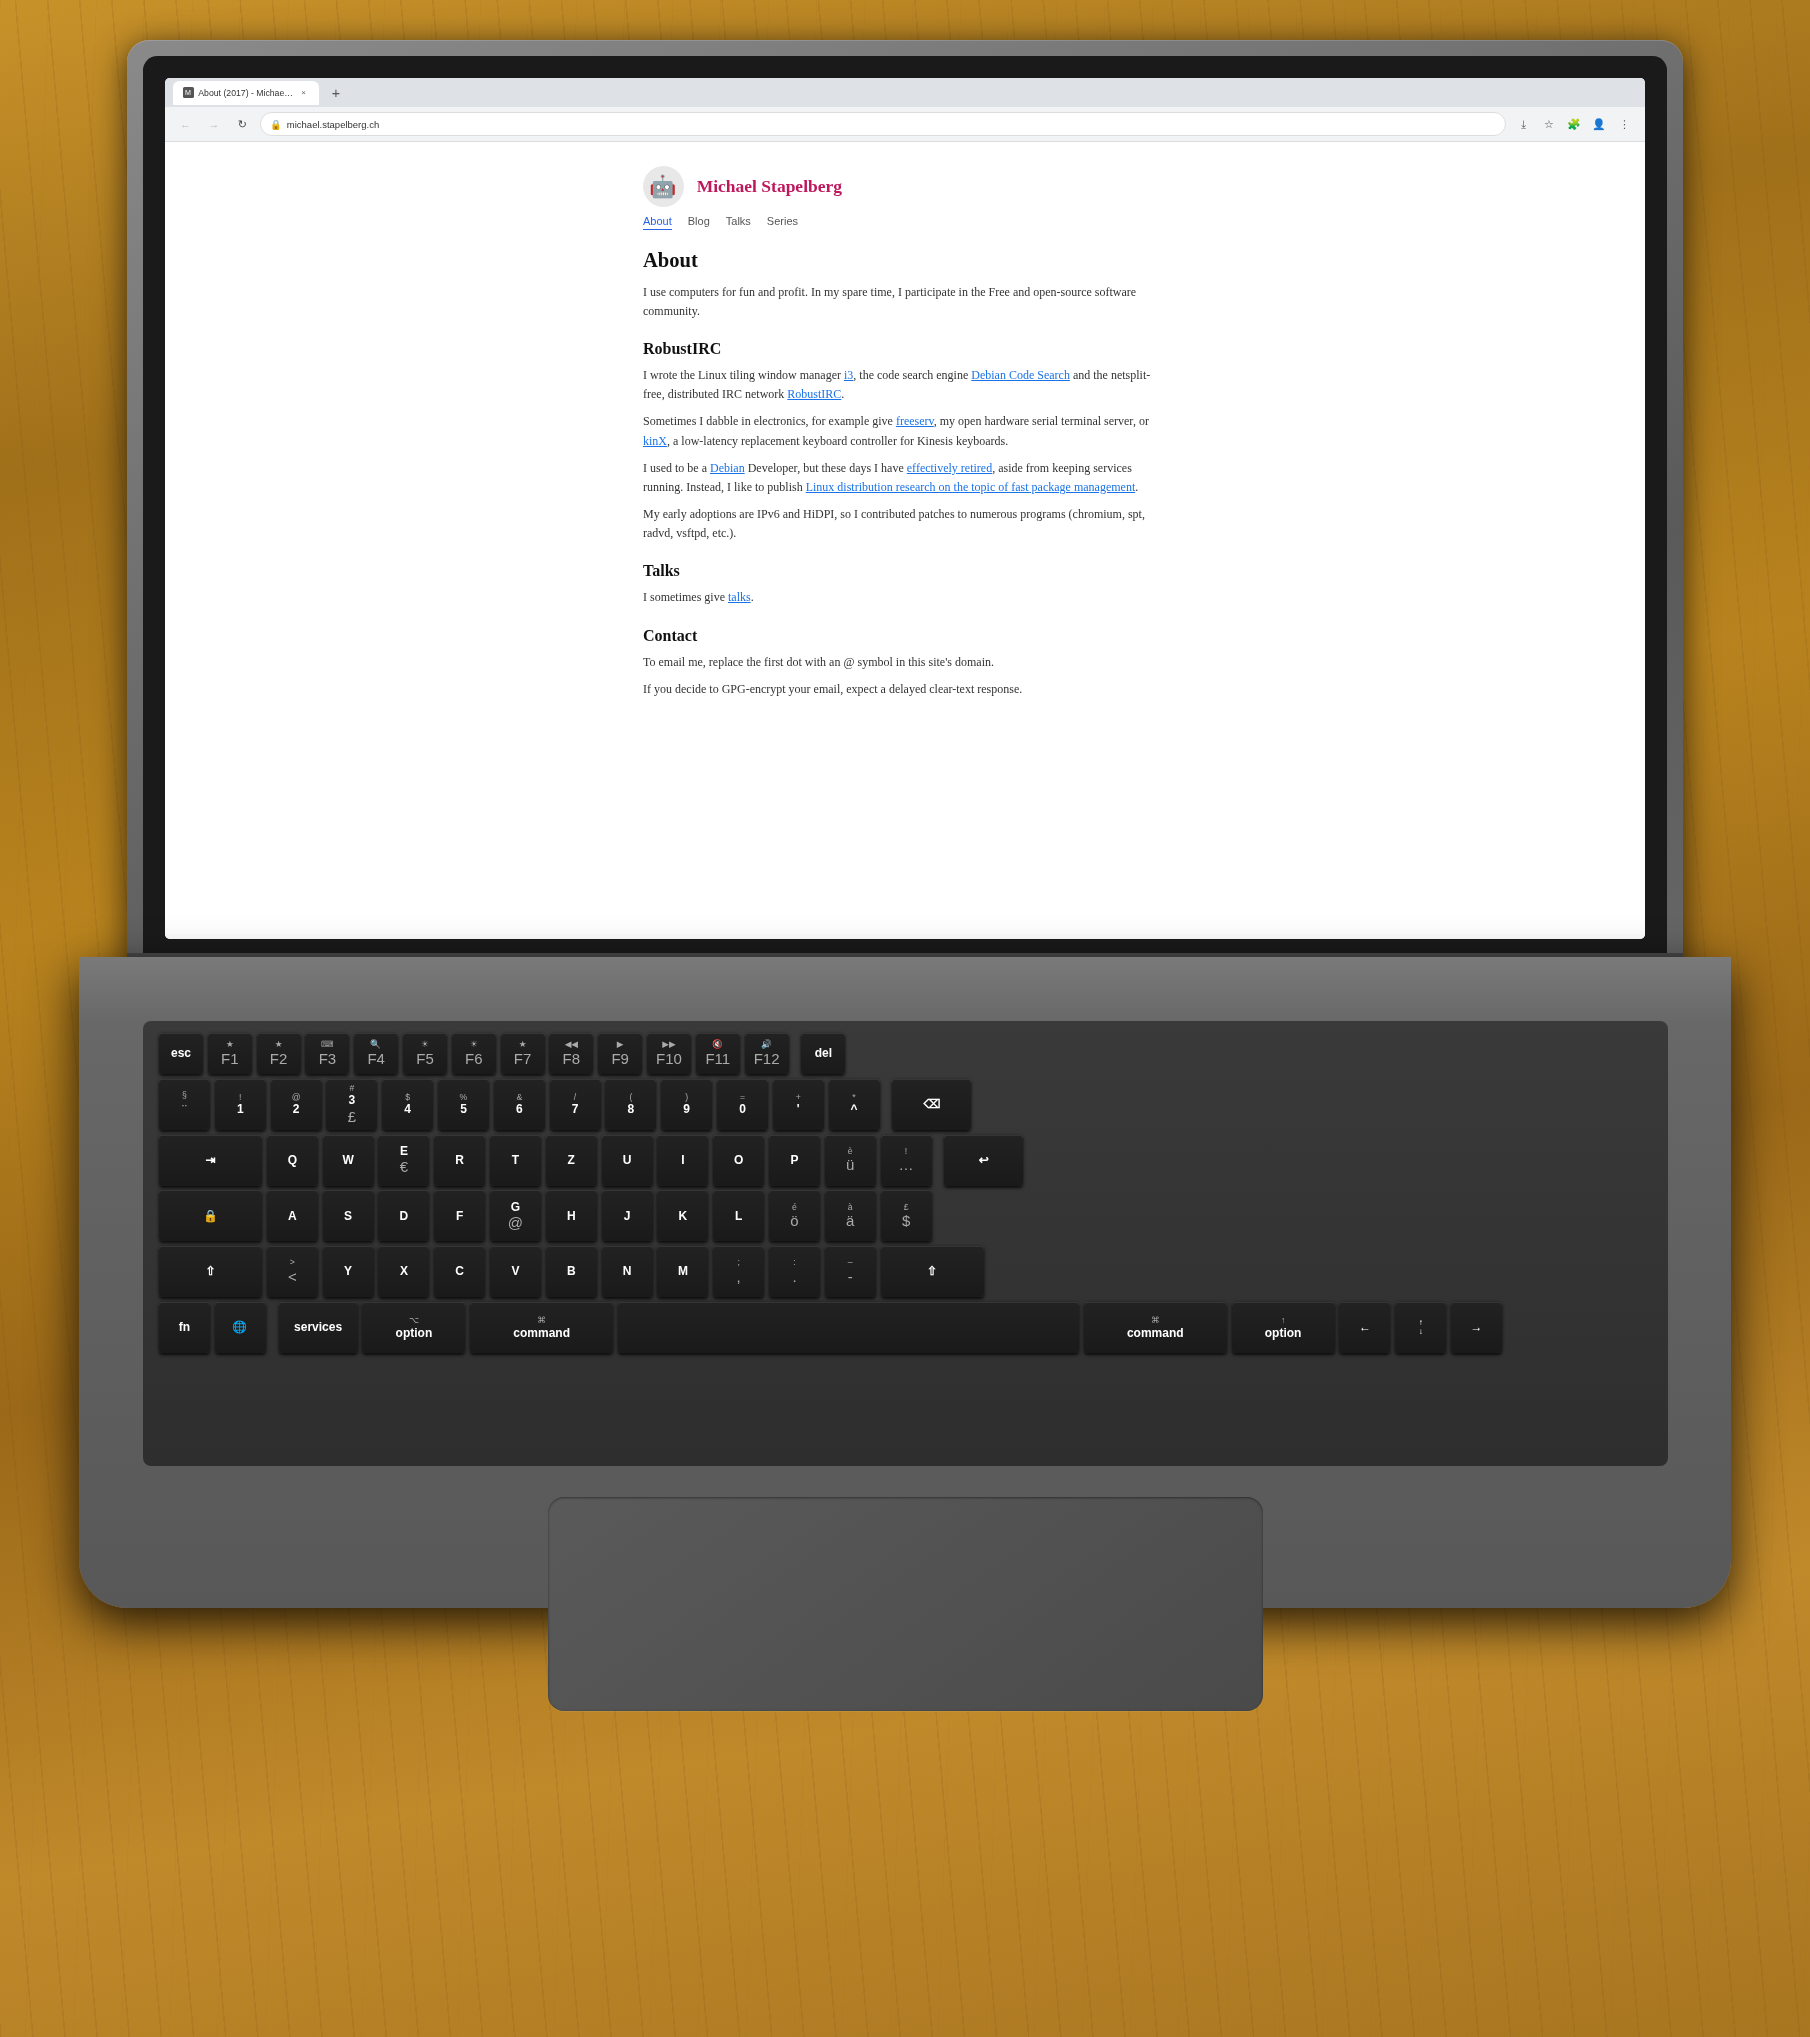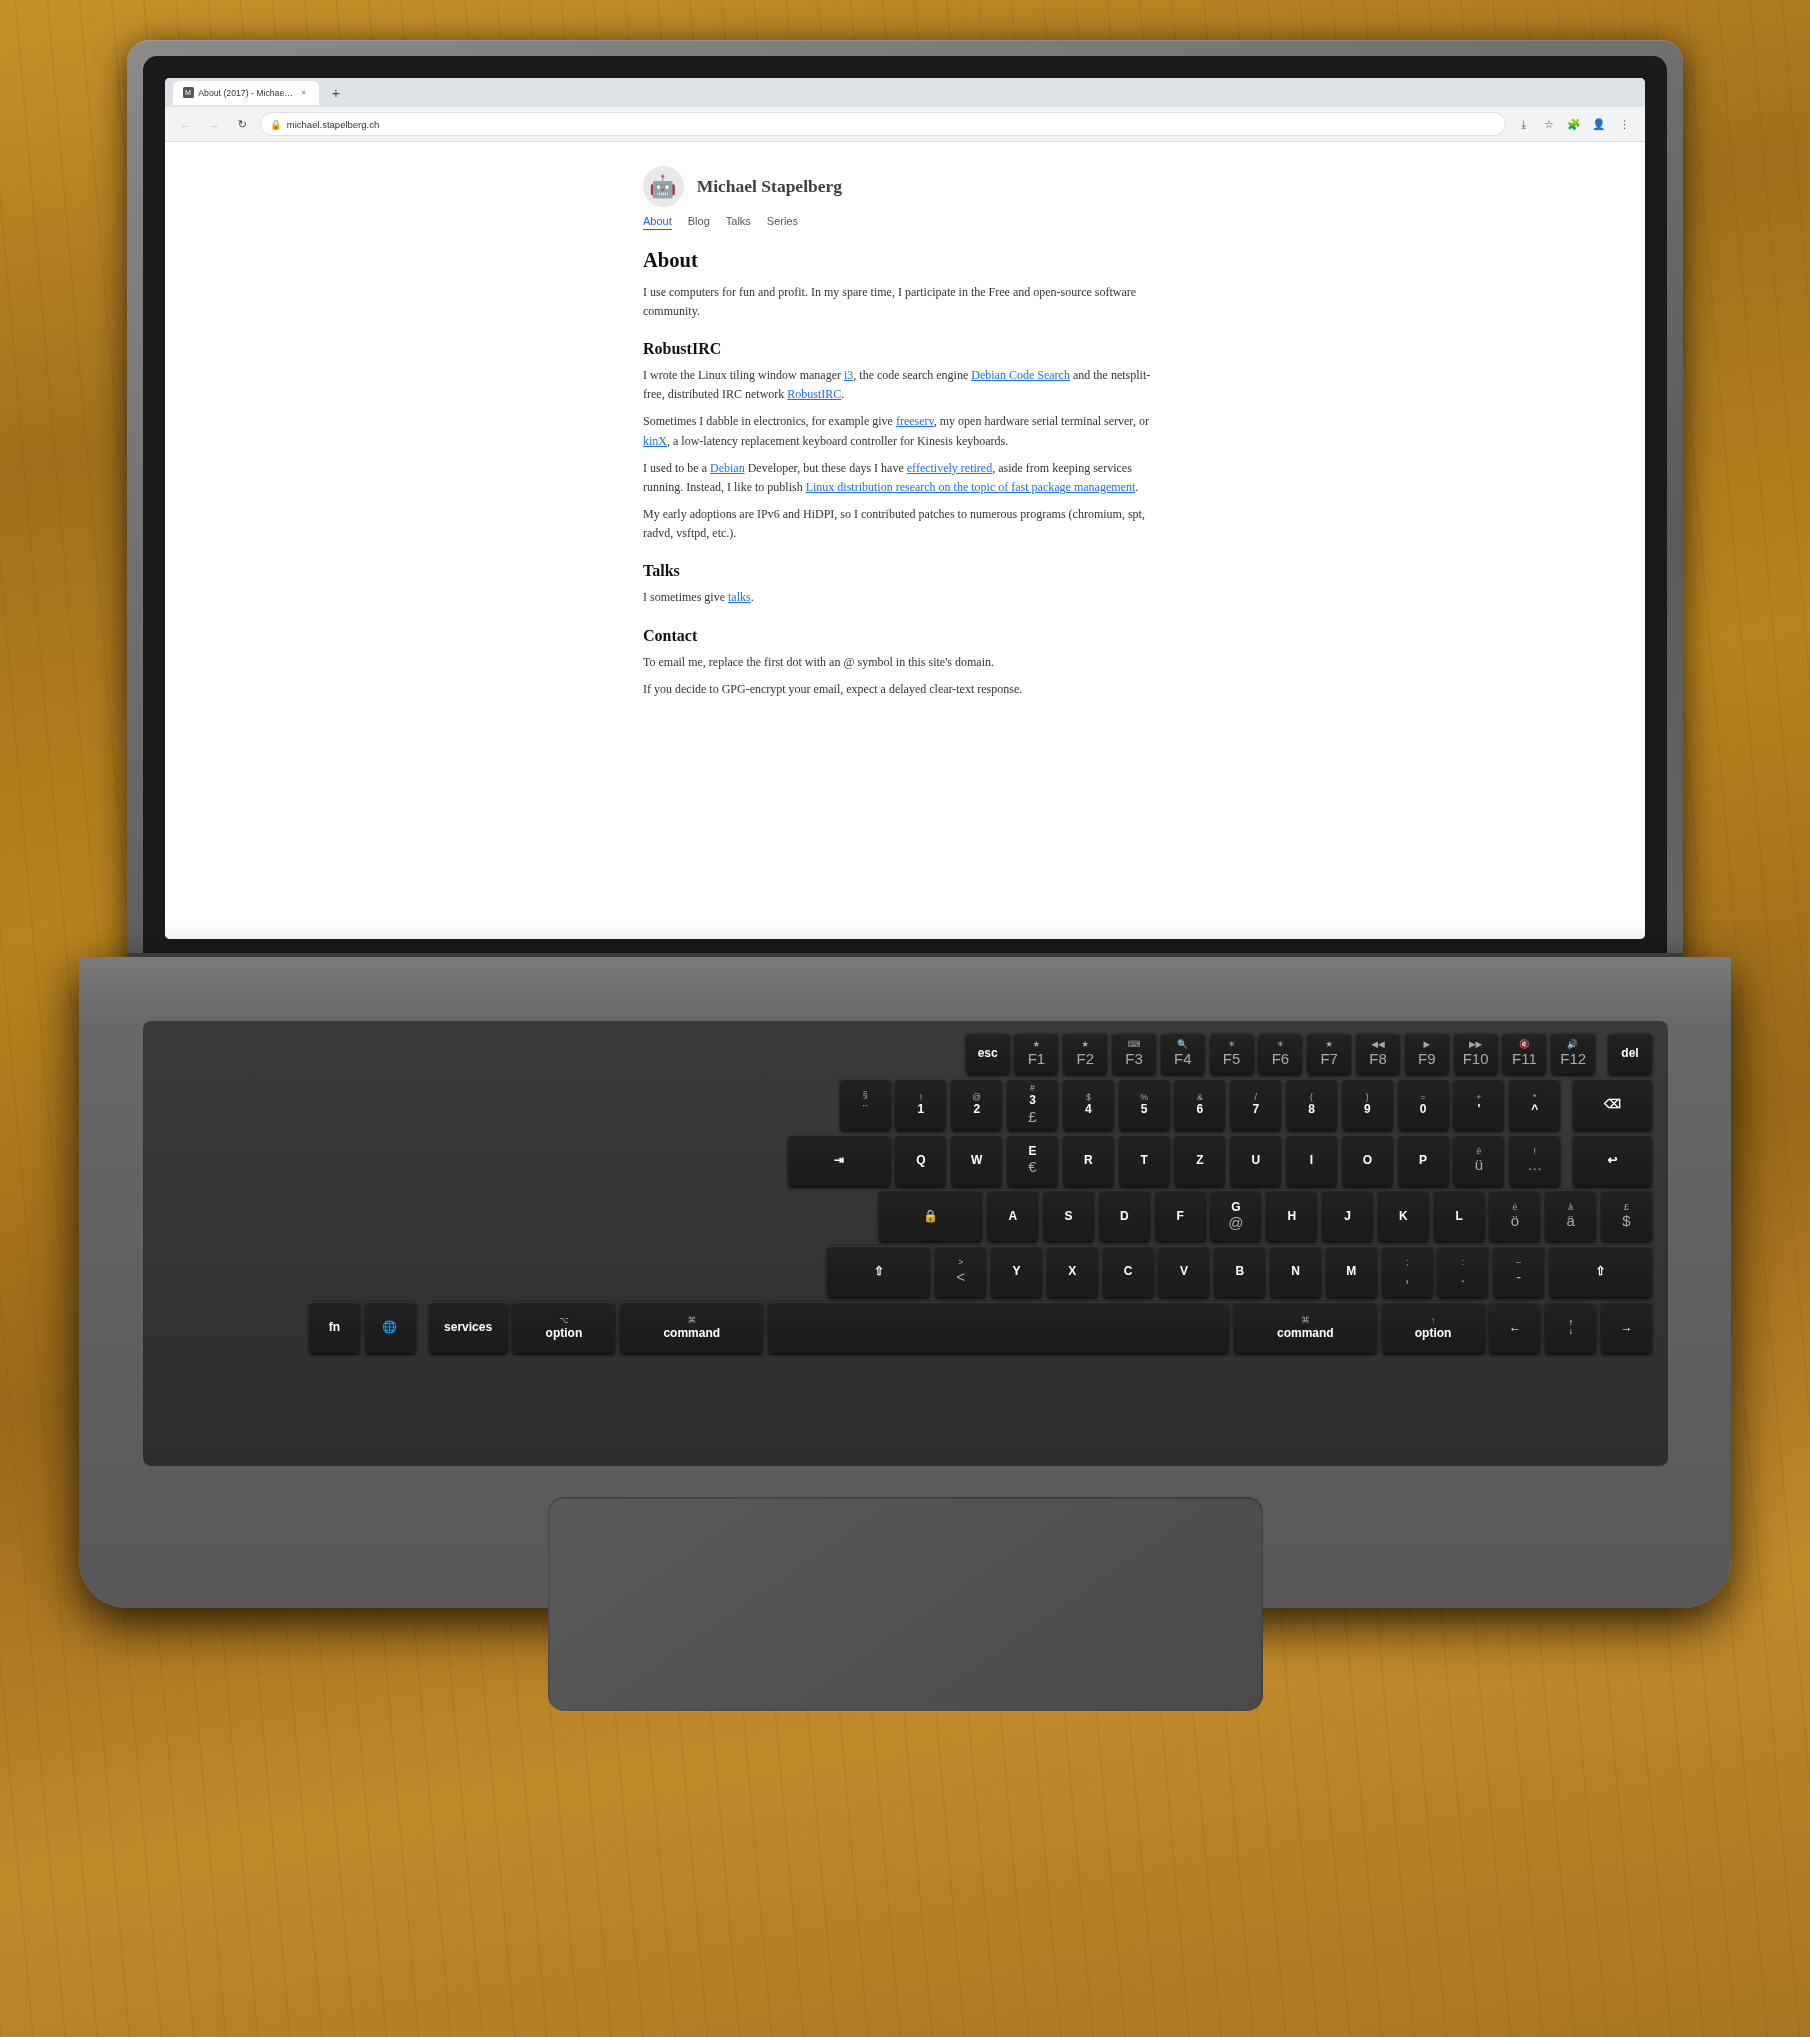--- a/index.html
+++ b/index.html
@@ -134,21 +134,21 @@
 
     
     .keyboard {
       padding: 12px 16px;
     }
 
     .key-row {
       display: flex;
       gap: 4.8px;
       margin-bottom: 4.8px;
-      justify-content: flex-end;
+      justify-content: flex-start;
     }
 
     .key {
       background: linear-gradient(180deg, #222 0%, #1a1a1a 100%);
       border-radius: 4px;
       color: #fff;
       font-size: 10.3px;
       font-family: 'Helvetica Neue', Arial, sans-serif;
       display: flex;
       flex-direction: column;
@@ -343,21 +343,21 @@
       overflow: hidden;
       display: flex;
       align-items: center;
       justify-content: center;
       font-size: 22px;
     }
 
     .author-name {
       font-size: 17.5px;
       font-weight: bold;
-      color: #404040;
+      color: #be185d;
       font-family: Georgia, serif;
     }
 
     .site-nav {
       display: flex;
       gap: 16px;
       border-bottom: none;
     }
 
     .nav-link {

